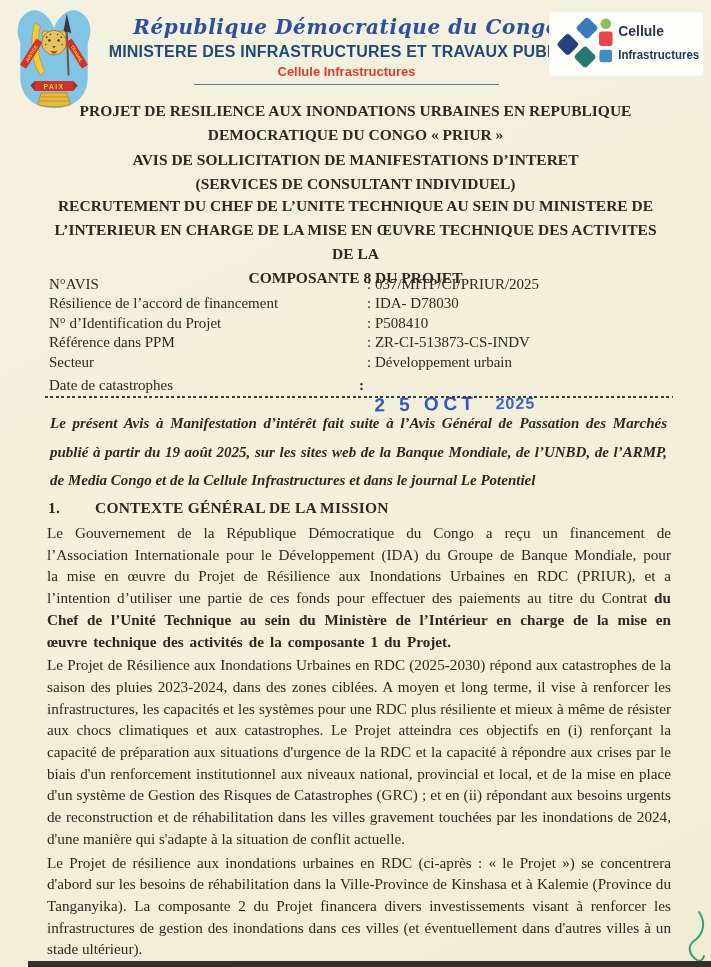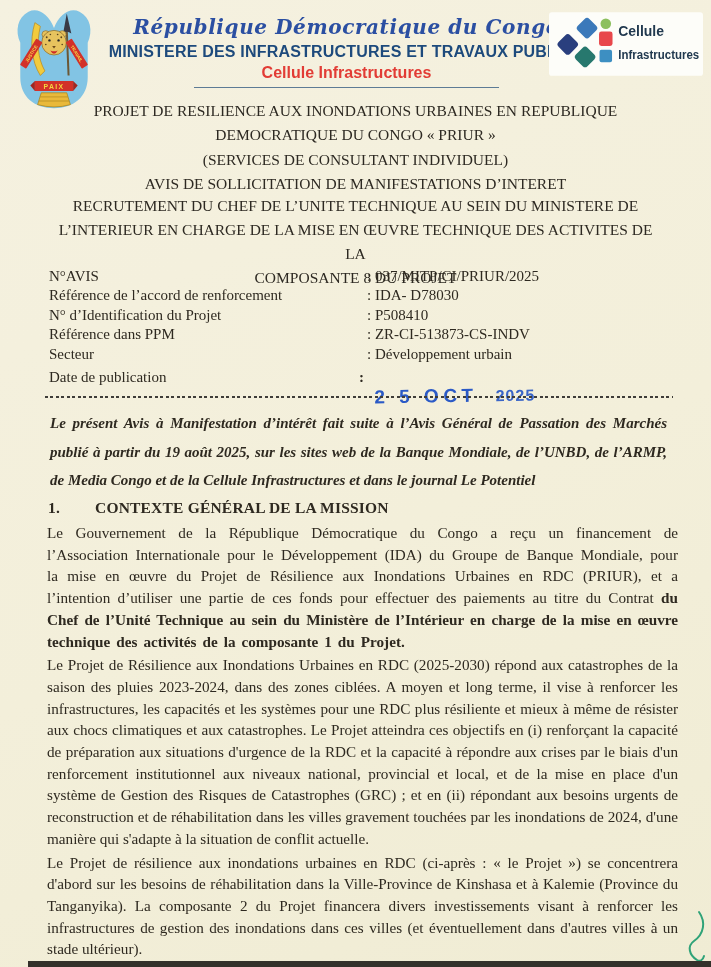--- a/index.html
+++ b/index.html
@@ -16,36 +16,36 @@
   .republic {
     font-family:"DejaVu Serif", serif; font-style:italic; font-weight:600;
     font-size:20px; color:#2b4fa2; letter-spacing:0.6px;
   }
   .ministry {
     font-family:"Liberation Sans", sans-serif; font-weight:bold;
     font-size:16px; color:#1d4a7c; margin-top:4px; letter-spacing:0.2px;
   }
   .cellule-line {
     font-family:"Liberation Sans", sans-serif; font-weight:bold;
-    font-size:16px; color:#e23c35; margin-top:3px;
+    font-size:13px; color:#e23c35; margin-top:3px;
   }
   .head-rule { width:305px; border-top:1.5px solid #5d7b95; margin:5px auto 0; }
   .ci-logo { position:absolute; right:8px; top:12px; }
 
   
   .title-block {
     position:absolute; left:52px; right:52px; text-align:center;
-    font-weight:normal; font-size:15.5px; line-height:24px; color:#2d2922;
+    font-weight:bold; font-size:15.5px; line-height:24px; color:#2d2922;
   }
   #title-project    { top:99px; }
   #title-avis       { top:148px; }
   #title-recrutement{ top:194px; }
 
   
-  .details { position:absolute; left:49px; right:40px; top:268px; font-size:15px; }
+  .details { position:absolute; left:49px; right:40px; top:276px; font-size:15px; }
   .detail-row { display:flex; height:19.4px; align-items:baseline; }
   .detail-label { width:318px; flex:none; }
   .pub-row { display:flex; margin-top:1px; height:24px; align-items:center; }
   .pub-label { width:310px; flex:none; }
   .pub-colon { font-weight:bold; margin-right:10px; }
   .stamp {
     display:inline-flex; align-items:baseline; transform:rotate(-1deg);
     color:#2b5ac6; font-family:"Liberation Sans", sans-serif;
   }
   .stamp-day  { font-size:19px; font-weight:bold; letter-spacing:4.5px; }
@@ -65,21 +65,21 @@
   }
 
   
   .sec-heading {
     position:absolute; left:48px; top:499px; display:flex;
     font-weight:bold; font-size:15.5px; letter-spacing:0.2px;
   }
   .sec-num { width:47px; flex:none; }
 
   .body-copy {
-    position:absolute; left:47px; right:33px; top:522px;
+    position:absolute; left:47px; right:40px; top:522px;
     font-size:15.2px; line-height:21.7px; text-align:justify;
   }
   .body-copy p { margin:0 0 2px 0; }
   .para-1 { word-spacing:2.2px; }
   .bold-inline { font-weight:bold; }
 
   
   .scan-bar { position:absolute; left:28px; right:0; bottom:0; height:6px; background:#34312b; }
   .pen-mark { position:absolute; right:1px; top:908px; }
 </style>
@@ -141,53 +141,53 @@
     <text x="72" y="25" font-family="Liberation Sans, sans-serif" font-size="14.5" font-weight="bold" fill="#21394f">Cellule</text>
     <text x="72" y="49" font-family="Liberation Sans, sans-serif" font-size="13.5" font-weight="bold" fill="#21394f" textLength="84" lengthAdjust="spacingAndGlyphs">Infrastructures</text>
   </svg>
 
   <div class="title-block" id="title-project">
     <div>PROJET DE RESILIENCE AUX INONDATIONS URBAINES EN REPUBLIQUE</div>
     <div>DEMOCRATIQUE DU CONGO « PRIUR »</div>
   </div>
 
   <div class="title-block" id="title-avis">
+    <div>AVIS DE SOLLICITATION DE MANIFESTATIONS D’INTERET</div>
     <div>(SERVICES DE CONSULTANT INDIVIDUEL)</div>
-    <div>AVIS DE SOLLICITATION DE MANIFESTATIONS D’INTERET</div>
   </div>
 
   <div class="title-block" id="title-recrutement">
     <div>RECRUTEMENT DU CHEF DE L’UNITE TECHNIQUE AU SEIN DU MINISTERE  DE</div>
     <div>L’INTERIEUR EN CHARGE DE LA MISE  EN ŒUVRE  TECHNIQUE  DES ACTIVITES DE LA</div>
     <div>COMPOSANTE 8 DU PROJET</div>
   </div>
 
   <div class="details">
     <div class="detail-row">
       <span class="detail-label">N°AVIS</span>
       <span class="detail-value">: 037/MITP/CI/PRIUR/2025</span>
     </div>
     <div class="detail-row">
-      <span class="detail-label">Référence de l’accord de renforcement</span>
+      <span class="detail-label">Résilience de l’accord de financement</span>
       <span class="detail-value">: IDA- D78030</span>
     </div>
     <div class="detail-row">
       <span class="detail-label">N° d’Identification du Projet</span>
       <span class="detail-value">: P508410</span>
     </div>
     <div class="detail-row">
       <span class="detail-label">Référence dans PPM</span>
       <span class="detail-value">: ZR-CI-513873-CS-INDV</span>
     </div>
     <div class="detail-row">
       <span class="detail-label">Secteur</span>
       <span class="detail-value">: Développement urbain</span>
     </div>
     <div class="pub-row">
-      <span class="pub-label">Date de publication</span>
+      <span class="pub-label">Date de catastrophes</span>
       <span class="pub-colon">:</span>
       <span class="stamp">
         <span class="stamp-day">2 5 OCT</span>
         <span class="stamp-year">2025</span>
       </span>
     </div>
   </div>
 
   <div class="separator"></div>
 

